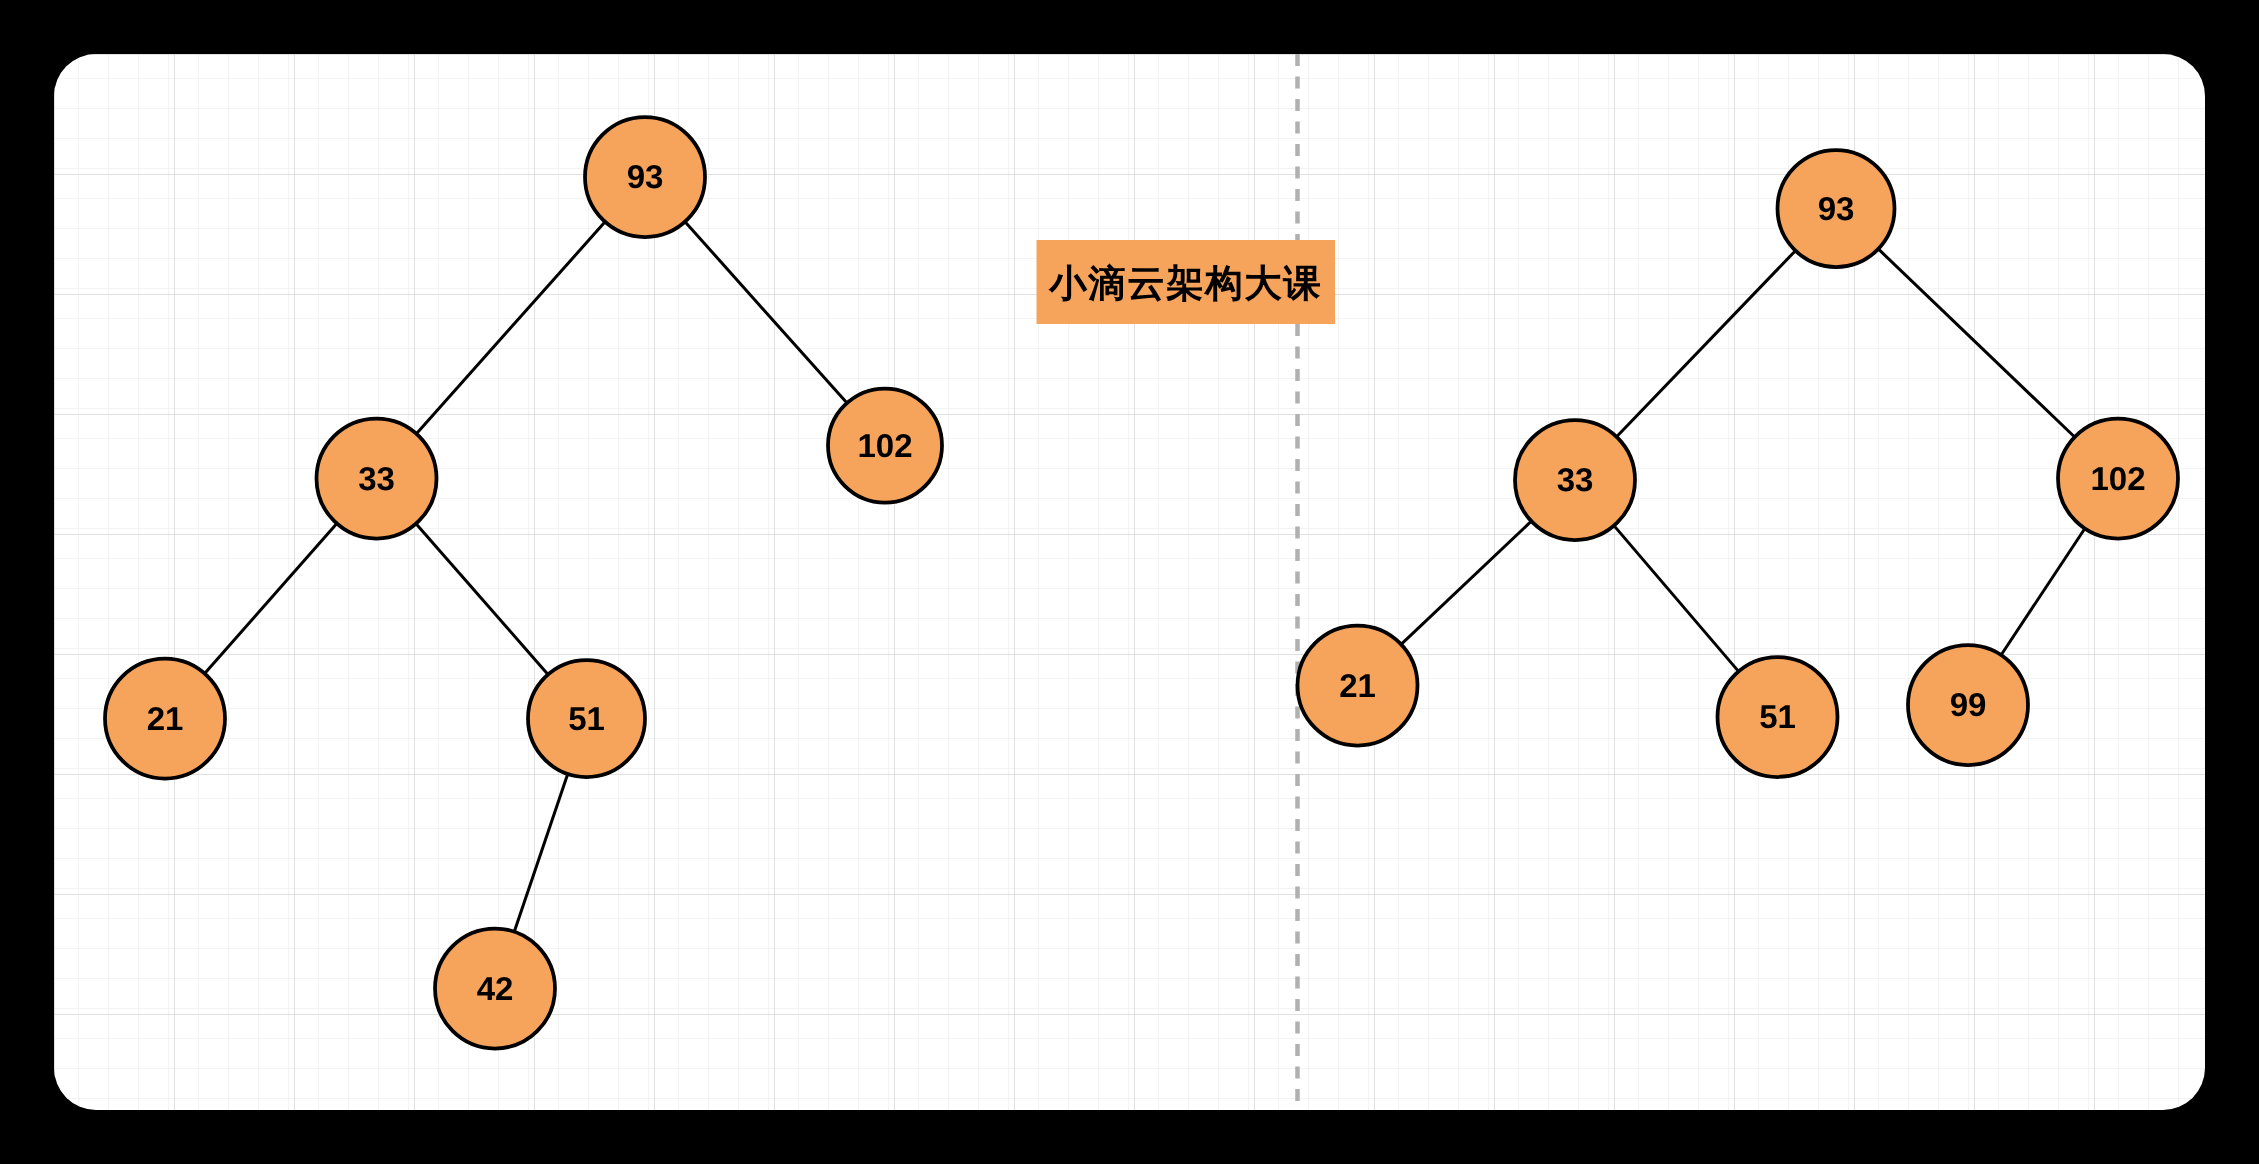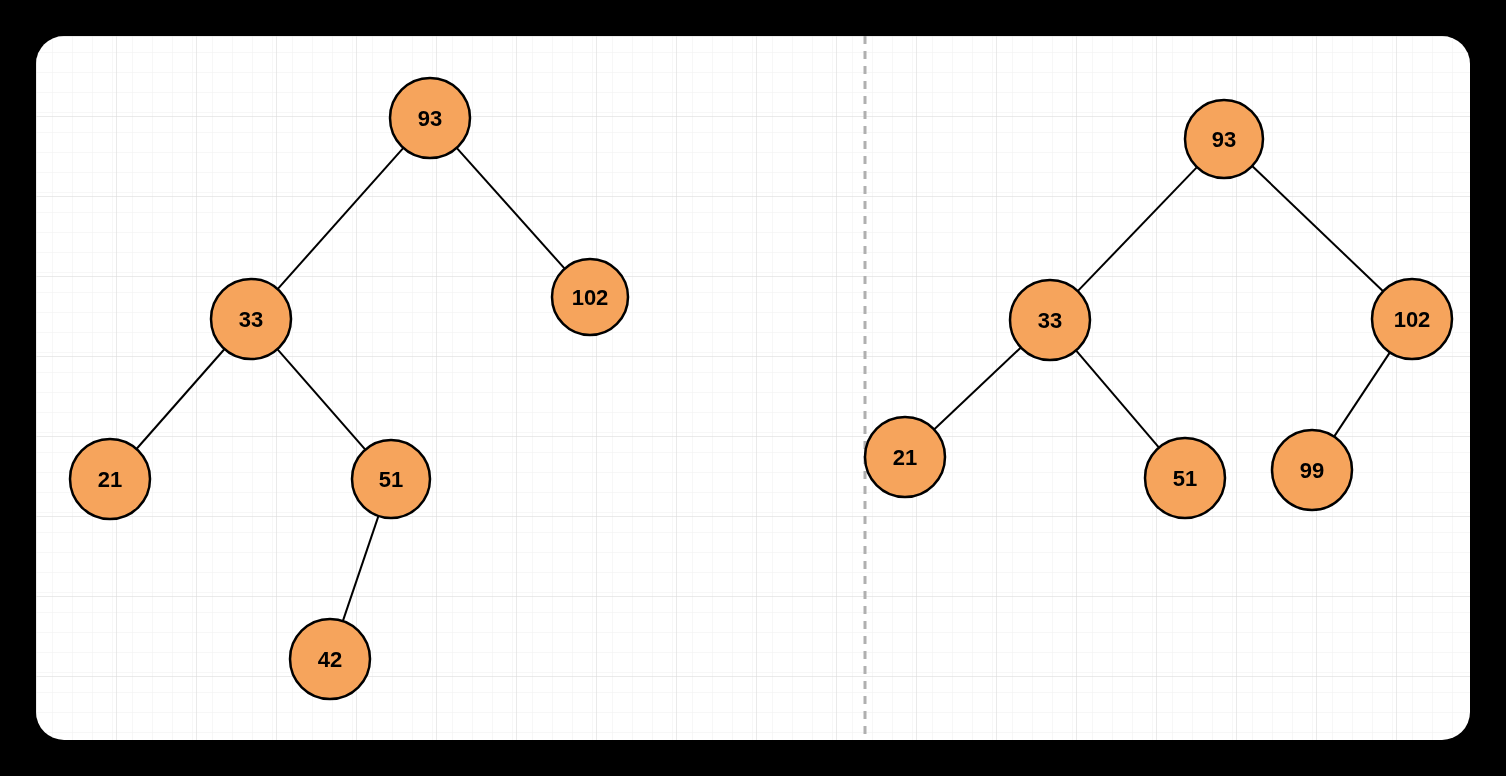--- a/index.html
+++ b/index.html
@@ -118,13 +118,14 @@
             <text x="1185" y="478" text-anchor="middle" dominant-baseline="central" class="node-label">51</text>
           </g>
           <g>
             <circle cx="1312" cy="470" r="40" fill="#f6a45c" stroke="#000000" stroke-width="2.5"></circle>
             <text x="1312" y="470" text-anchor="middle" dominant-baseline="central" class="node-label">99</text>
           </g>
         </g>
       </g>
   </svg>
 
+  <div class="title-badge">小滴云架构大课</div>
 </div>
 
 </body></html>

